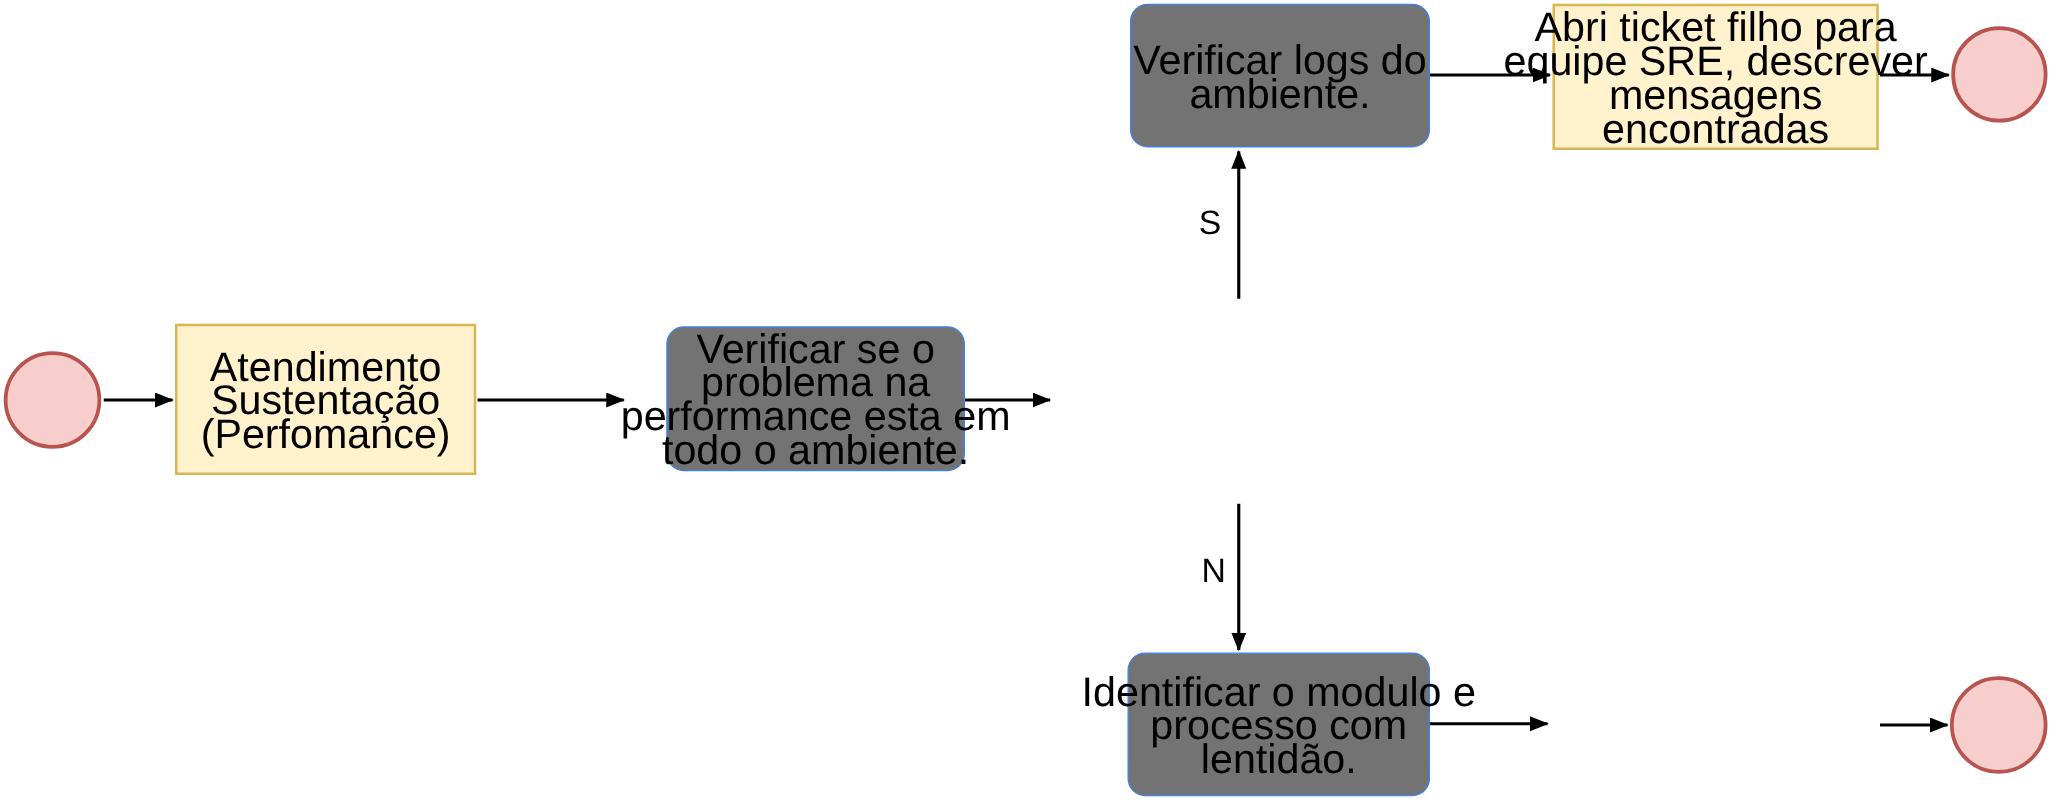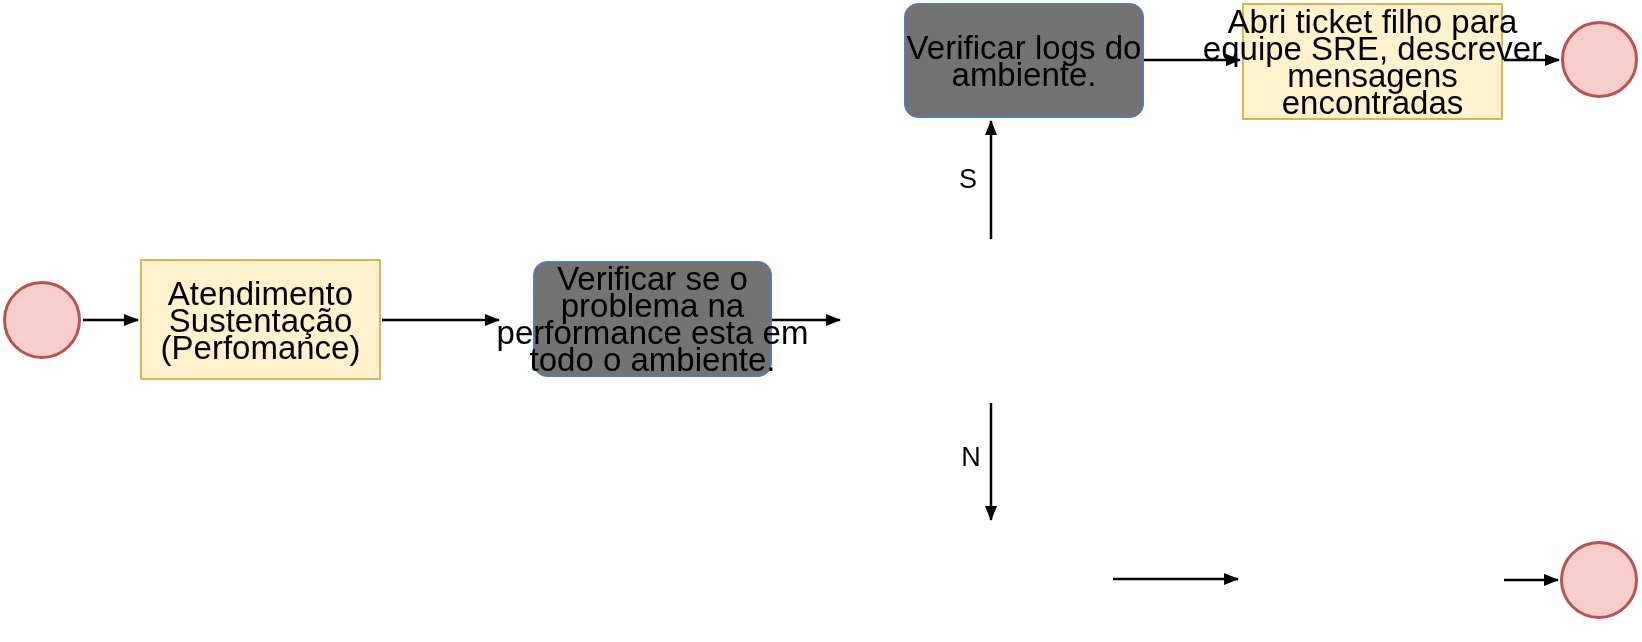--- a/index.html
+++ b/index.html
@@ -115,17 +115,22 @@
 
   <div class="node task" style="left:1242px;top:3px;width:261px;height:117px">
     <div class="label">Abri ticket filho para
 equipe SRE, descrever
 mensagens
 encontradas</div>
   </div>
 
   <div class="node terminal" style="left:1561px;top:21px;width:77px;height:77px"></div>
 
+  <div class="node process" style="left:870px;top:522px;width:242px;height:115px">
+    <div class="label">Identificar o modulo e
+processo com
+lentidão.</div>
+  </div>
 
 
   <div class="node terminal" style="left:1560px;top:541px;width:78px;height:78px"></div>
 
 </div>
 
 </body></html>

